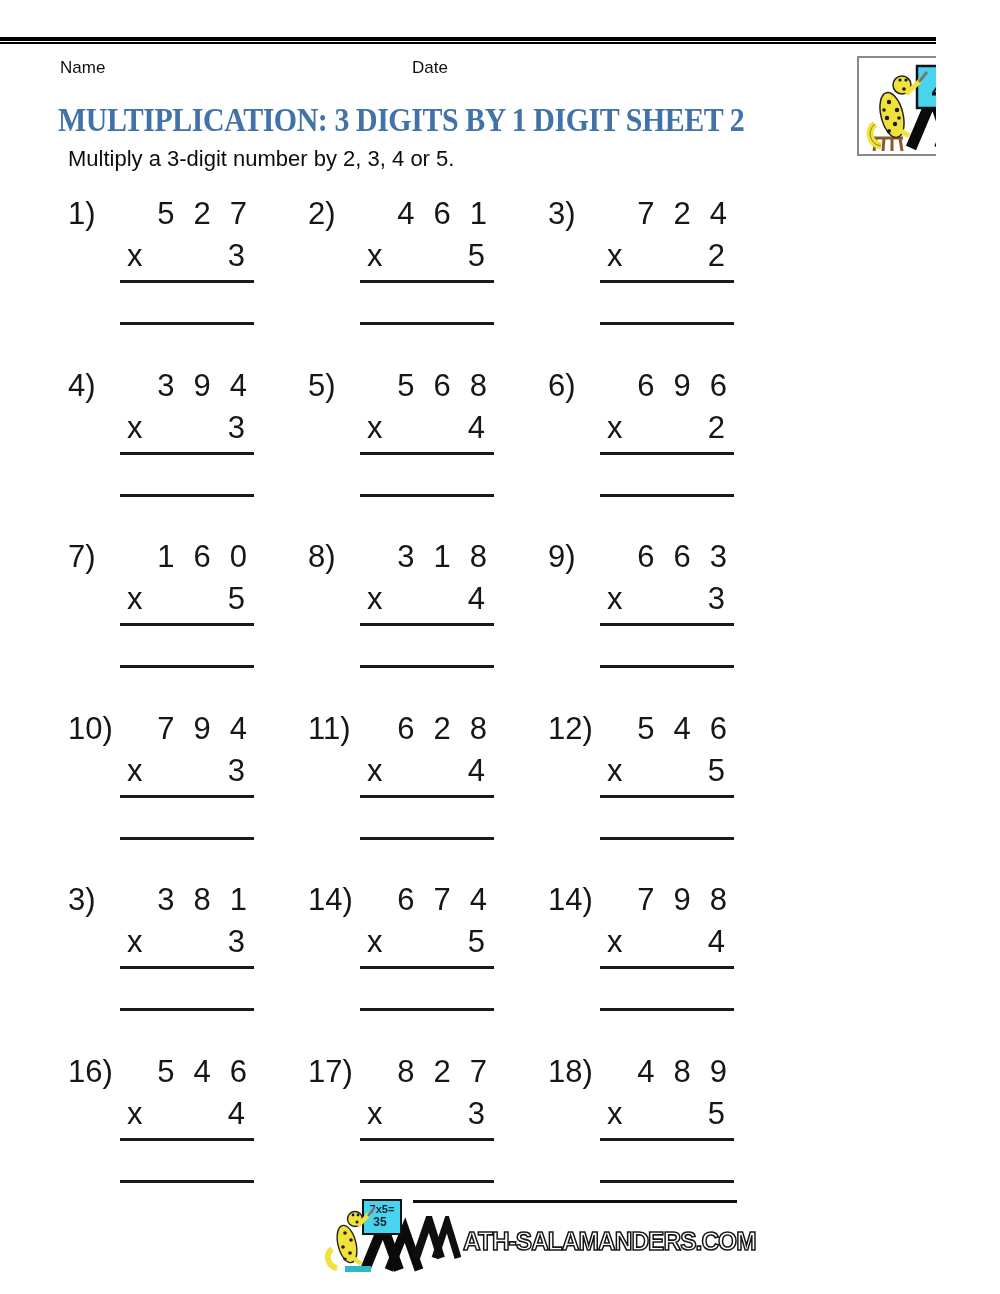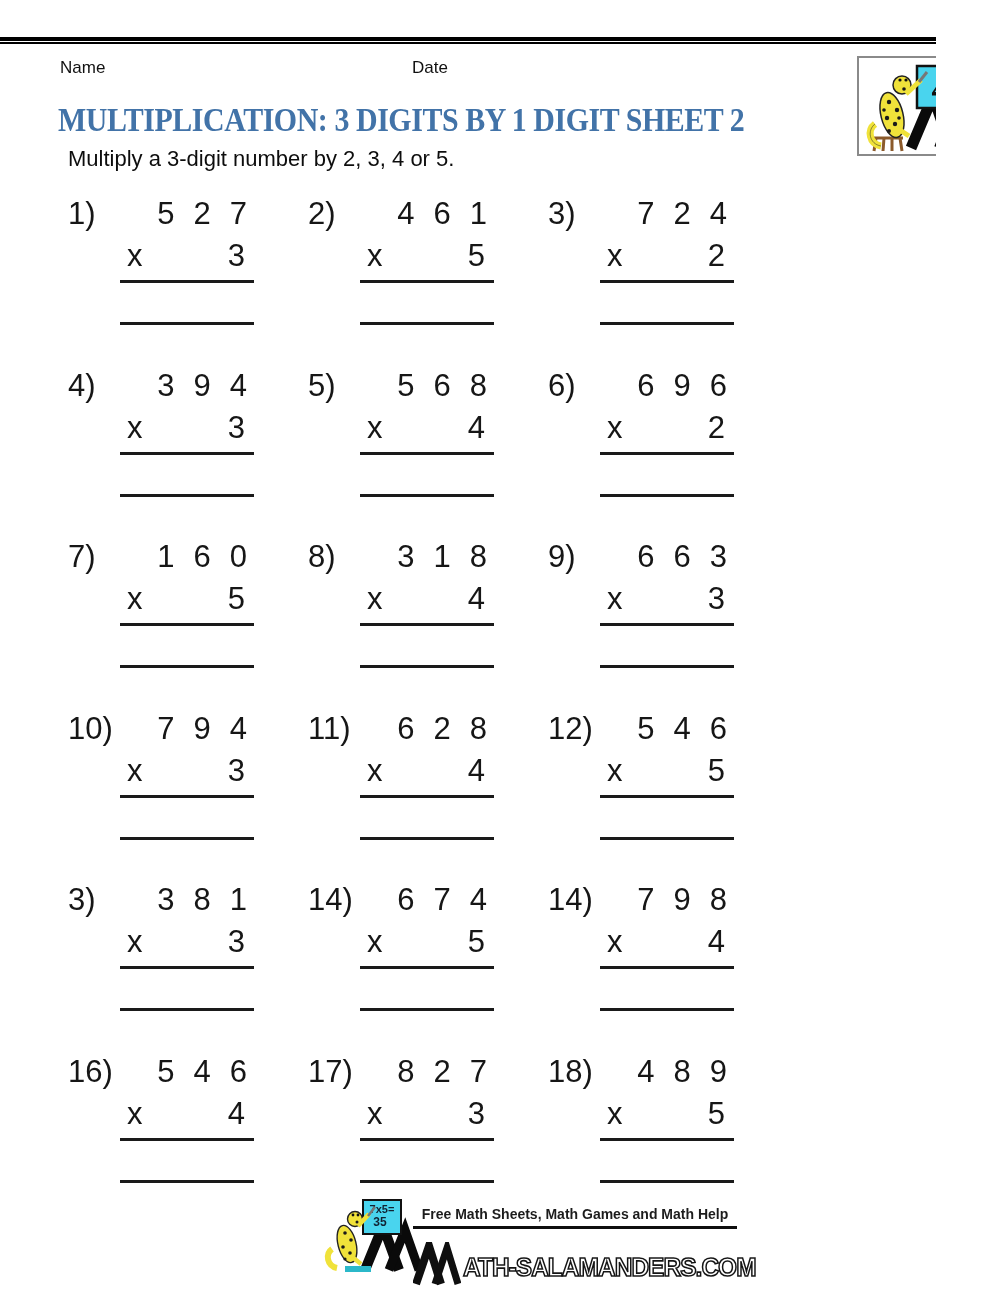--- a/index.html
+++ b/index.html
@@ -367,21 +367,20 @@
           <circle cx="22" cy="37" r="1.8"></circle>
             <circle cx="28" cy="44" r="1.8"></circle>
           <circle cx="20" cy="51" r="1.8"></circle>
             <circle cx="27" cy="57" r="1.8"></circle>
           <circle cx="22" cy="63" r="1.6"></circle>
             <circle cx="34" cy="26" r="1.5"></circle>
         </g>
       </g>
     </svg>
     <div class="wordmark">
-      <div class="tagline">Free Math Sheets, Math Games and Math Help</div>
       <div class="tagrule"></div>
       <div class="siterow">
         <svg class="site-m" width="48" height="44" viewBox="0 0 48 44">
           <path d="M3 42 L16 4 L28 42" fill="none" stroke="#0f0f0f" stroke-width="8"></path>
           <path d="M22 42 L34 6 L45 42" fill="none" stroke="#0f0f0f" stroke-width="7"></path>
         </svg>
         <span class="site-text">ATH-SALAMANDERS.COM</span>
       </div>
     </div>
   </div>

